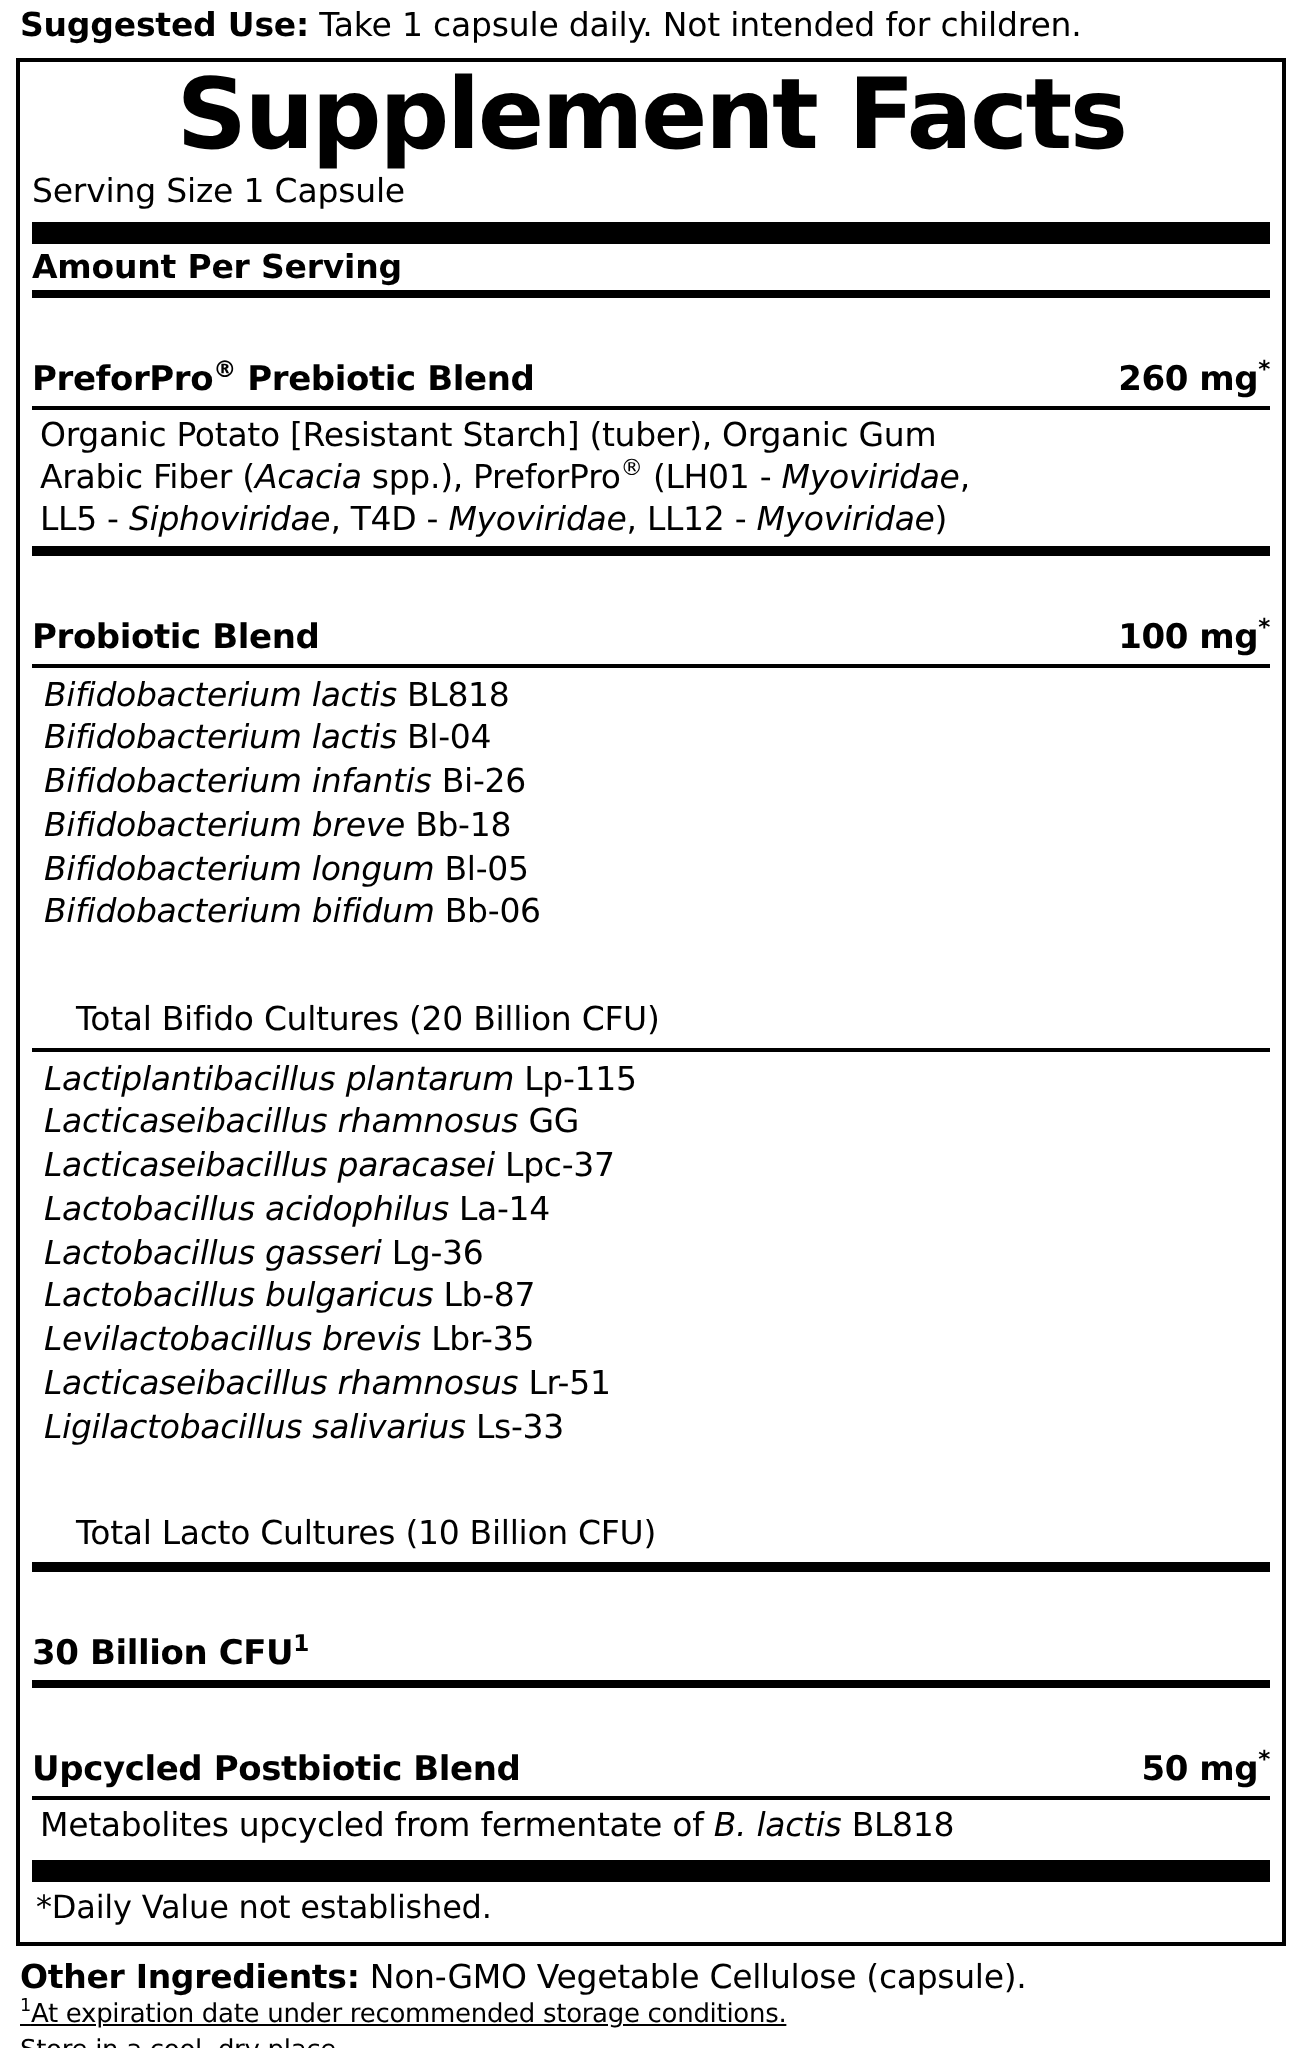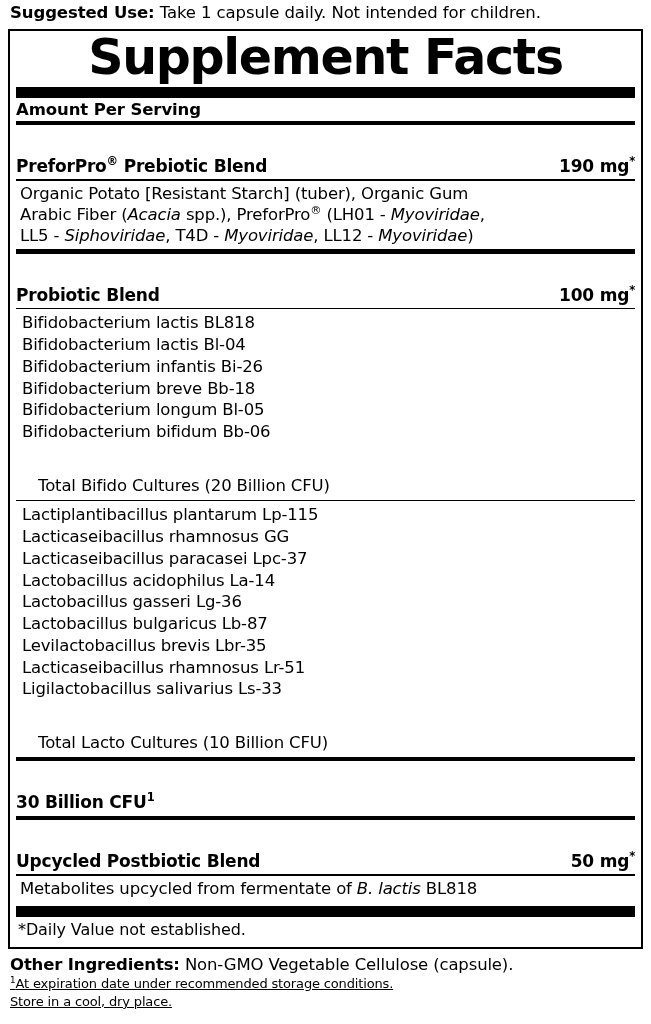--- a/index.html
+++ b/index.html
@@ -99,20 +99,21 @@
   .strain-list {
     padding: 3px 0 3px 6px;
   }
   .strain {
     font-size: 16.5px;
     line-height: 1.32;
     letter-spacing: -0.15px;
     white-space: nowrap;
   }
   .strain .genus {
+    font-style: italic;
     text-align: center;
   }
   .total-sub {
     font-size: 16.5px;
     line-height: 1.32;
     padding-left: 16px;
     letter-spacing: -0.15px;
     margin-top: 32px;
   }
   .footnote {
@@ -148,30 +149,31 @@
 
   <div class="suggested-use">
     <span class="label">Suggested Use:</span>
     <span>Take 1 capsule daily. Not intended for children.</span>
   </div>
 
   <div class="panel">
 
     <div class="sf-title">Supplement Facts</div>
 
+    <div class="serving-line">Serving Size 1 Capsule</div>
 
     <div class="rule-thick"></div>
 
     <div class="amount-row">Amount Per Serving</div>
 
     <div class="rule-med"></div>
 
     <div class="row">
       <div class="left"><span>PreforPro</span><sup>®</sup><span> Prebiotic Blend</span></div>
-      <div class="right"><span>190 mg</span><sup>*</sup></div>
+      <div class="right"><span>260 mg</span><sup>*</sup></div>
     </div>
 
     <div class="rule-thin"></div>
 
     <div class="desc">
       <div><span>Organic Potato [Resistant Starch] (tuber), Organic Gum</span></div>
       <div><span>Arabic Fiber (</span><i>Acacia</i><span> spp.), PreforPro</span><sup>®</sup><span> (LH01 - </span><i>Myoviridae</i><span>,</span></div>
       <div><span>LL5 - </span><i>Siphoviridae</i><span>, T4D - </span><i>Myoviridae</i><span>, LL12 - </span><i>Myoviridae</i><span>)</span></div>
     </div>
 

